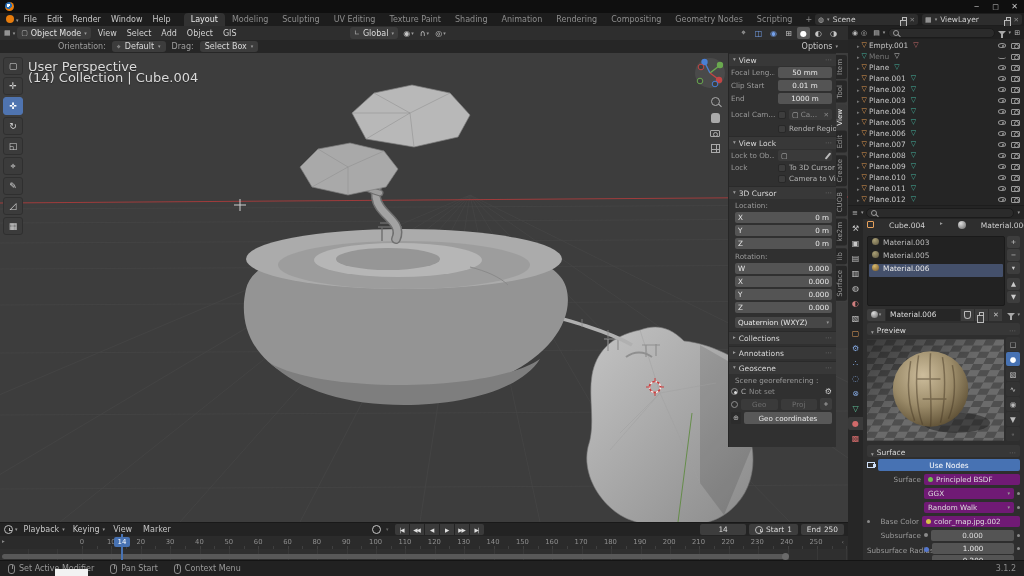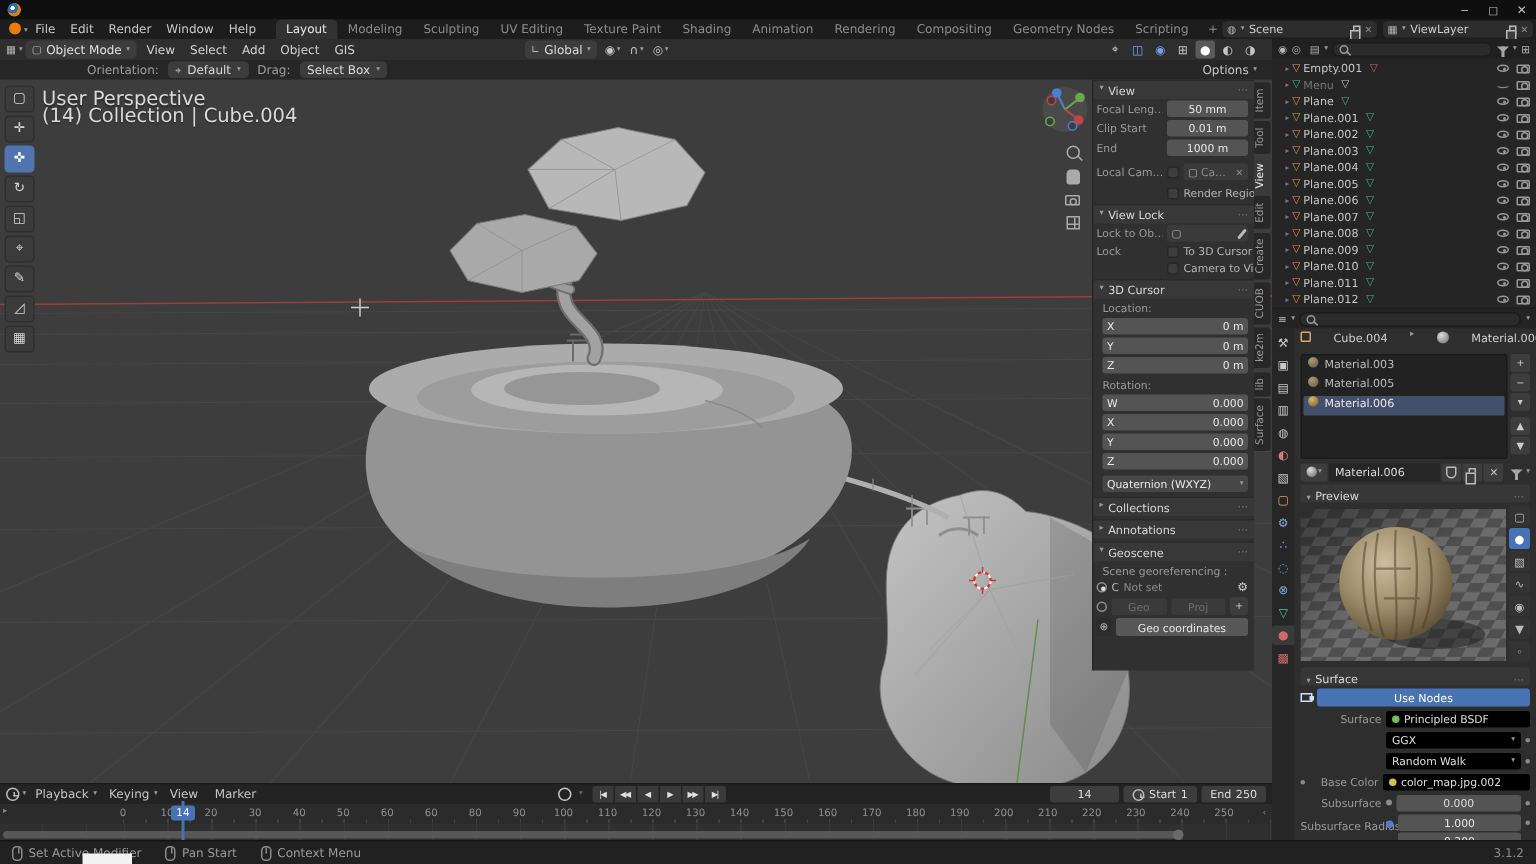--- a/index.html
+++ b/index.html
@@ -123,21 +123,21 @@
 .funnel{width:0;height:0;border-left:4px solid transparent;border-right:4px solid transparent;border-top:4px solid #a8a8a8;position:relative}
 .funnel::after{content:'';position:absolute;left:-1px;top:-4px;width:2px;height:7px;background:#a8a8a8}
 .sec-h{height:12px;background:#373737;border-radius:2px;display:flex;align-items:flex-end;gap:3px;padding:0 4px;font-size:7.5px;color:#d8d8d8;flex:none}
 .sec-h .dots{margin-left:auto;color:#777;font-size:7px}
 .preview-body{height:106px;display:flex;gap:2px;flex:none}
 .prev-btns{width:14px;display:flex;flex-direction:column;gap:1px}
 .pbtn{width:14px;height:14px;background:#333;border-radius:2px;display:flex;align-items:center;justify-content:center;color:#bbb;font-size:7.5px}
 .pbtn.active{background:#4772b3;color:#fff}
 .sf-row{display:flex;align-items:center;gap:3px;min-height:12px;flex:none}
 .sf-label{width:54px;text-align:right;font-size:7.2px;color:#9a9a9a;flex:none;white-space:nowrap}
-.sf-field{flex:1;height:11px;background:#000000;border-radius:2px;display:flex;align-items:center;gap:3px;padding:0 4px;font-size:7.2px;color:#dedede;white-space:nowrap;overflow:hidden}
+.sf-field{flex:1;height:11px;background:#701a75;border-radius:2px;display:flex;align-items:center;gap:3px;padding:0 4px;font-size:7.2px;color:#dedede;white-space:nowrap;overflow:hidden}
 .sf-field.slider{background:#545454;justify-content:center}
 .sf-field .mcaret{margin-left:auto}
 .cdot{width:5px;height:5px;border-radius:50%;flex:none}
 .use-nodes{flex:1;height:12px;background:#4772b3;border-radius:2px;color:#fff;display:flex;align-items:center;justify-content:center;font-size:7.4px}
 .nodesic{width:8px;height:6px;border:1px solid #cfe0f8;position:relative;flex:none}
 .nodesic::after{content:'';position:absolute;right:-2px;top:1px;width:3px;height:3px;background:#cfe0f8}
 .adot{width:3px;height:3px;border-radius:50%;background:#8a8a8a;flex:none}
 .radius-stack{display:flex;flex-direction:column;gap:1px;flex:1}
 .radius-stack .np-field{flex:none}
 

